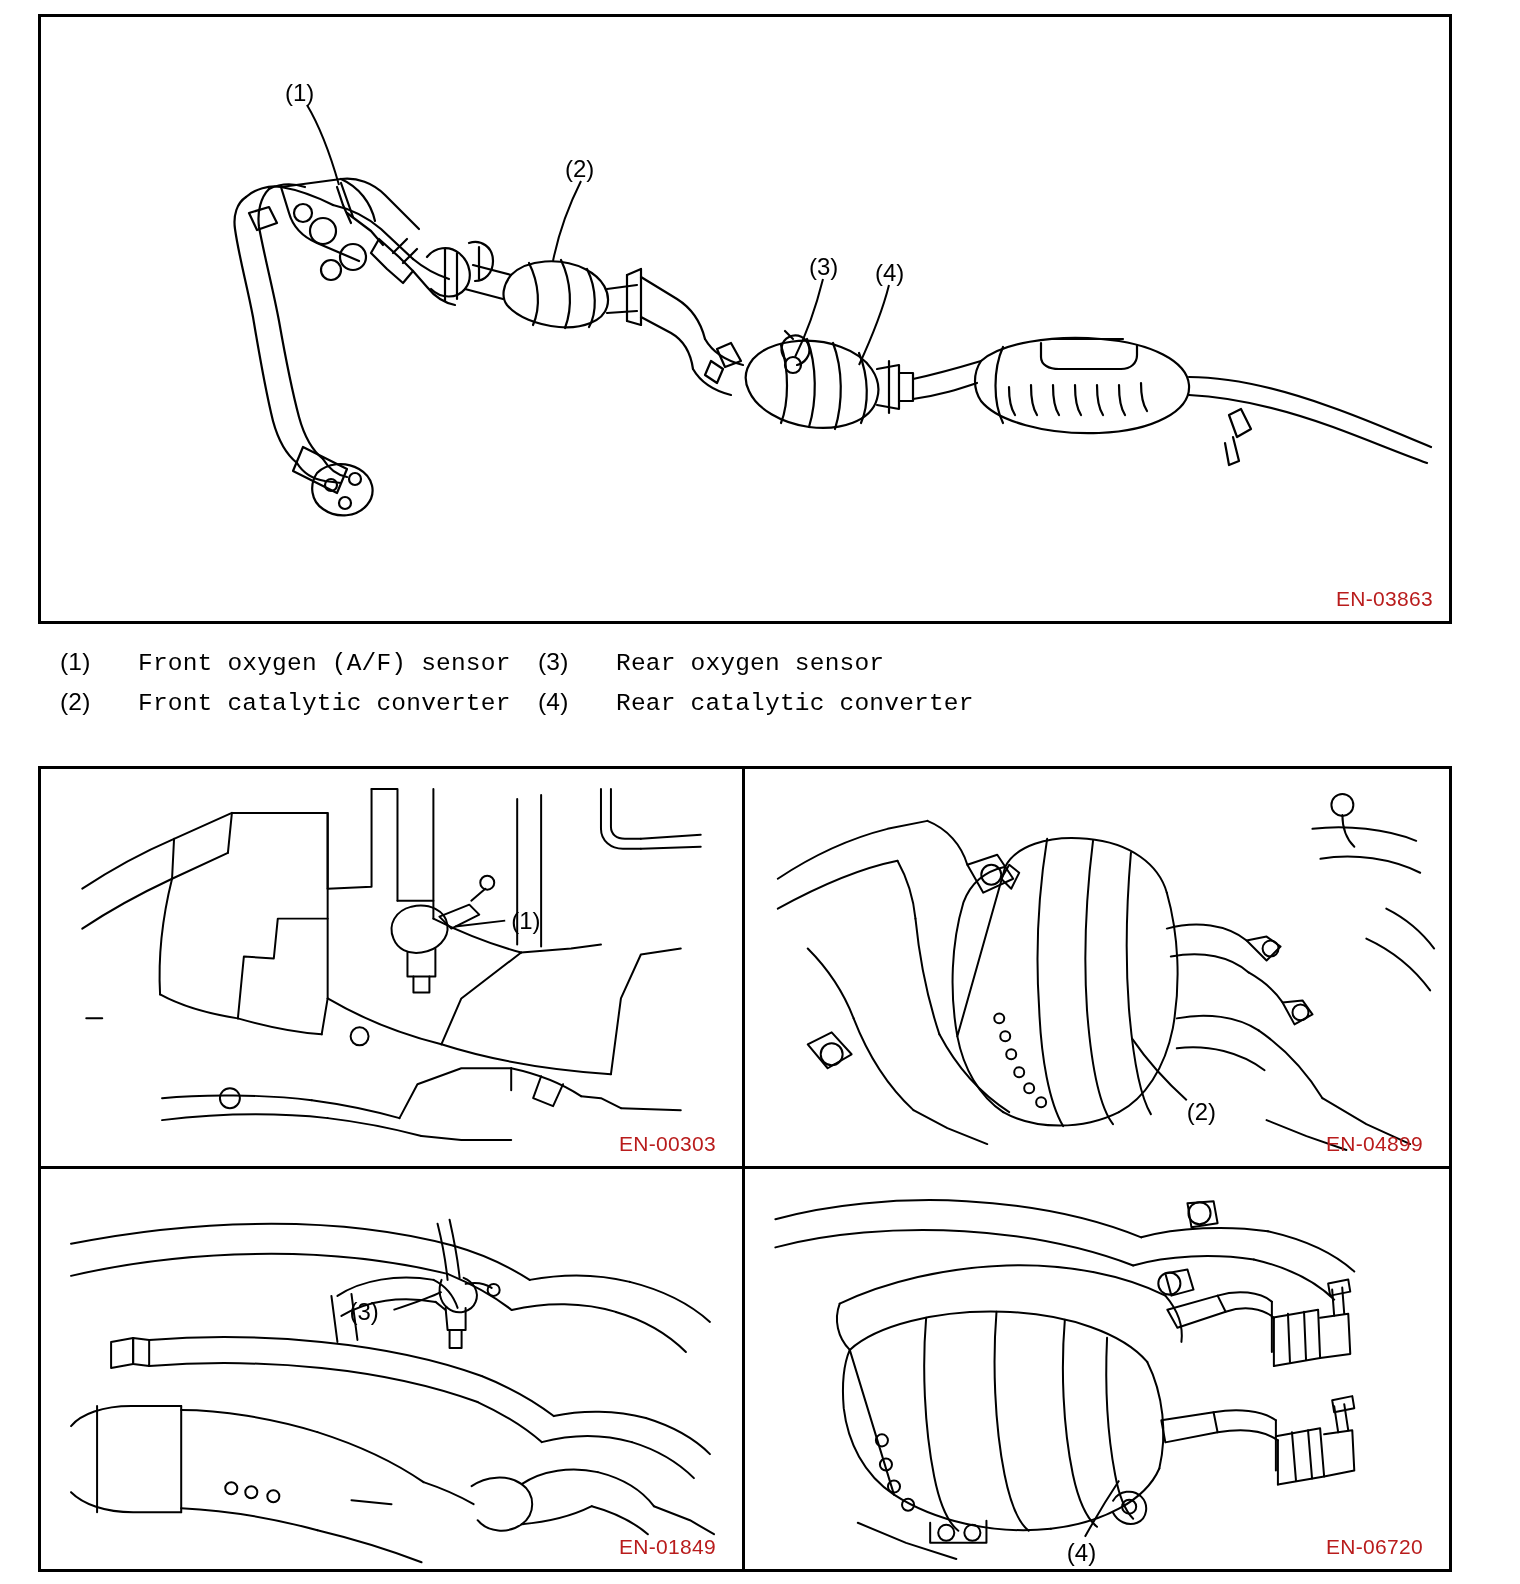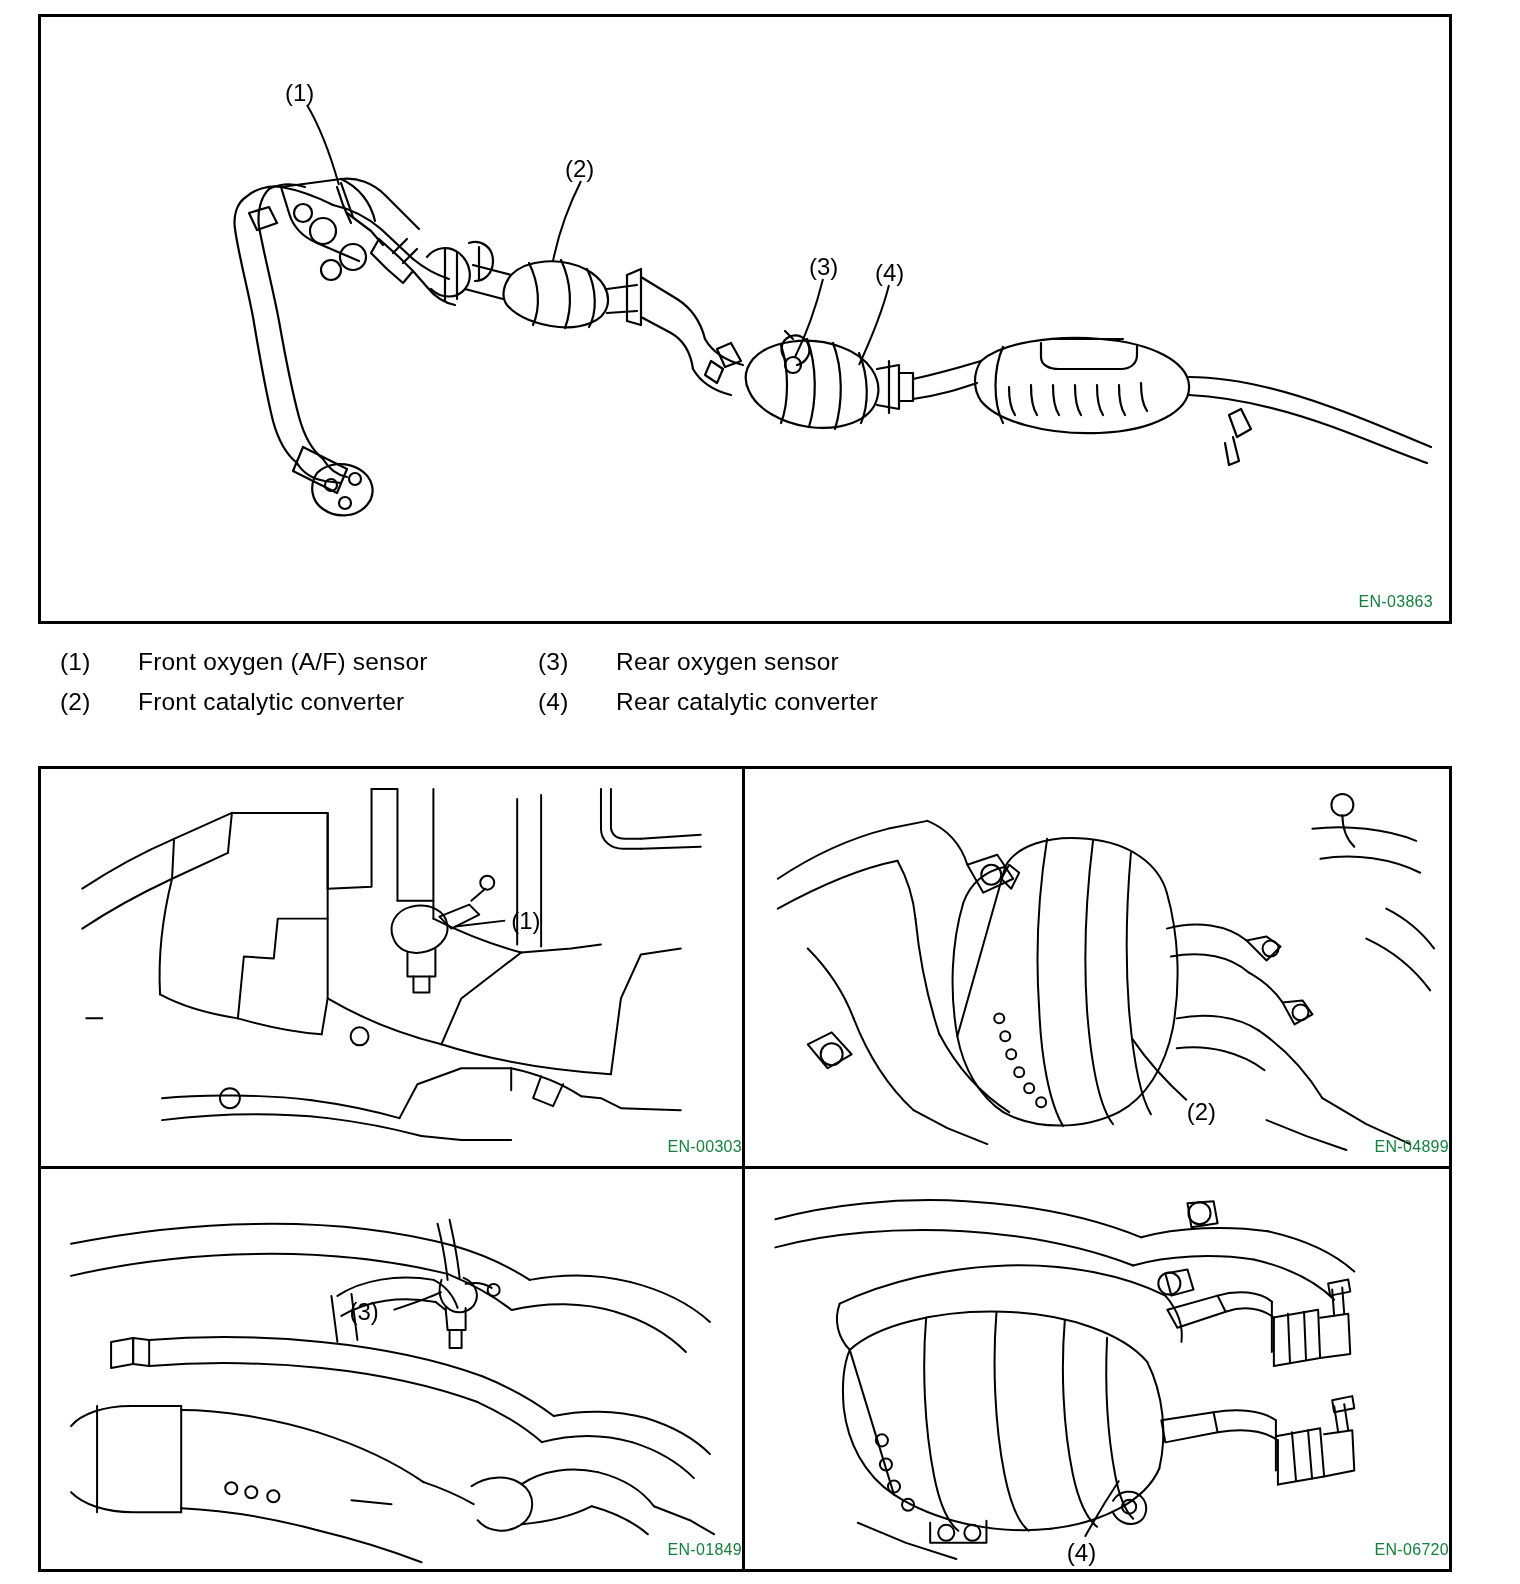--- a/index.html
+++ b/index.html
@@ -28,23 +28,23 @@
     left: 38px;
     top: 14px;
     width: 1414px;
     height: 610px;
     border: 3px solid #000;
     box-sizing: border-box;
     background: #fff;
   }
   .fig-code {
     position: absolute;
-    font-size: 16px;
+    font-size: 21px;
     letter-spacing: 0.3px;
-    color: #15803d;
+    color: #b91c1c;
     white-space: nowrap;
   }
   .main-figure .fig-code {
     right: 16px;
     bottom: 10px;
   }
 
   .svg-wrap { position: absolute; left: 0; top: 0; width: 100%; height: 100%; }
 
   
@@ -69,21 +69,21 @@
     align-items: baseline;
     font-size: 24.5px;
     letter-spacing: 0.2px;
   }
   .legend-item.col0 { left: 22px; }
   .legend-item.col1 { left: 500px; }
   .legend-num {
     width: 78px;
     flex: 0 0 78px;
   }
-  .legend-label { white-space: nowrap; }
+  .legend-label { white-space: nowrap; font-family: Liberation Mono, monospace; }
 
   
   .grid {
     position: absolute;
     left: 38px;
     top: 766px;
     width: 1414px;
     height: 806px;
     border: 3px solid #000;
     box-sizing: border-box;
@@ -92,21 +92,21 @@
     position: absolute;
     box-sizing: border-box;
     background: #fff;
     overflow: hidden;
   }
   .cell.c00 { left: 0;    top: 0;    width: 50%; height: 50%; border-right: 3px solid #000; border-bottom: 3px solid #000; }
   .cell.c01 { left: 50%;  top: 0;    width: 50%; height: 50%; border-bottom: 3px solid #000; }
   .cell.c10 { left: 0;    top: 50%;  width: 50%; height: 50%; border-right: 3px solid #000; }
   .cell.c11 { left: 50%;  top: 50%;  width: 50%; height: 50%; }
   .cell .fig-code {
-    right: 0;
+    right: 26px;
     bottom: 10px;
   }
 
   .callout-text {
     font-size: 24px;
     font-family: "Liberation Sans", sans-serif;
   }
   svg text {
     font-family: "Liberation Sans", sans-serif;
     fill: #000;

